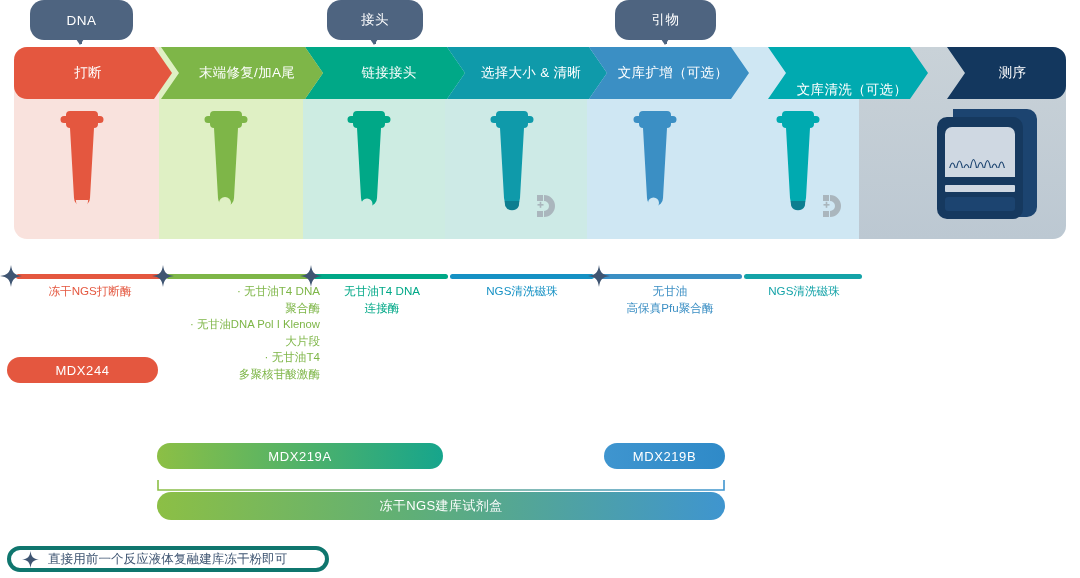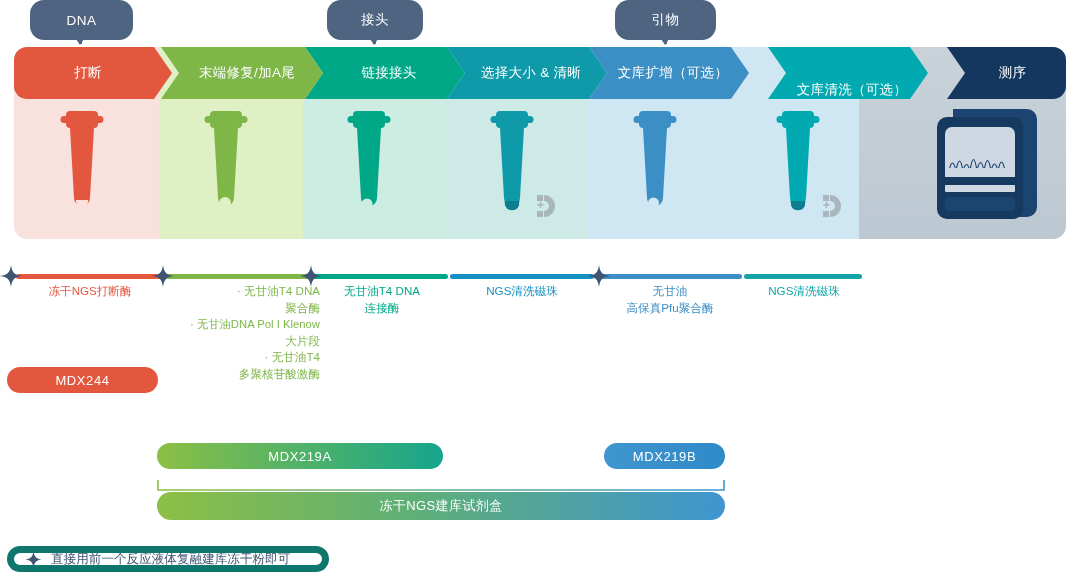--- a/index.html
+++ b/index.html
@@ -42,21 +42,21 @@
   
   .prod{position:absolute;height:26px;border-radius:13px;display:flex;
         align-items:center;justify-content:center;color:#fff;font-size:13px;letter-spacing:.6px;}
   .kit{position:absolute;height:28px;border-radius:14px;display:flex;
        align-items:center;justify-content:center;color:#fff;font-size:13px;letter-spacing:.4px;}
 
   
   .bracket{position:absolute;}
 
   
-  .note{position:absolute;height:26px;border:7px solid #0f766e;border-radius:13px;
+  .note{position:absolute;height:26px;border:4px solid #0f766e;border-radius:13px;
         display:flex;align-items:center;gap:9px;padding:0 14px 0 11px;
         color:#3f5572;font-size:12.6px;box-sizing:border-box;}
 </style>
 </head>
 <body>
 
 <div class="stage">
 
   <div class="pill-input" style="left:30px;top:0px;width:103px;">
     <span>DNA</span>
@@ -265,21 +265,21 @@
 
   <div class="rlabel" style="left:596px;top:283px;width:148px;color:#3b8fc4;">
     <div>无甘油</div>
     <div>高保真Pfu聚合酶</div>
   </div>
 
   <div class="rlabel" style="left:730px;top:283px;width:148px;color:#14a3a8;">
     <div>NGS清洗磁珠</div>
   </div>
 
-  <div class="prod" style="left:7px;top:357px;width:151px;background:#e4573f;margin-top:10px;">
+  <div class="prod" style="left:7px;top:357px;width:151px;background:#e4573f;">
     <span>MDX244</span>
   </div>
 
   <div class="prod" style="left:157px;top:443px;width:286px;background:linear-gradient(90deg,#8cbf45 0%,#16a58c 100%);">
     <span>MDX219A</span>
   </div>
 
   <div class="prod" style="left:604px;top:443px;width:121px;background:linear-gradient(90deg,#3f95cf 0%,#2f8ac8 100%);">
     <span>MDX219B</span>
   </div>

